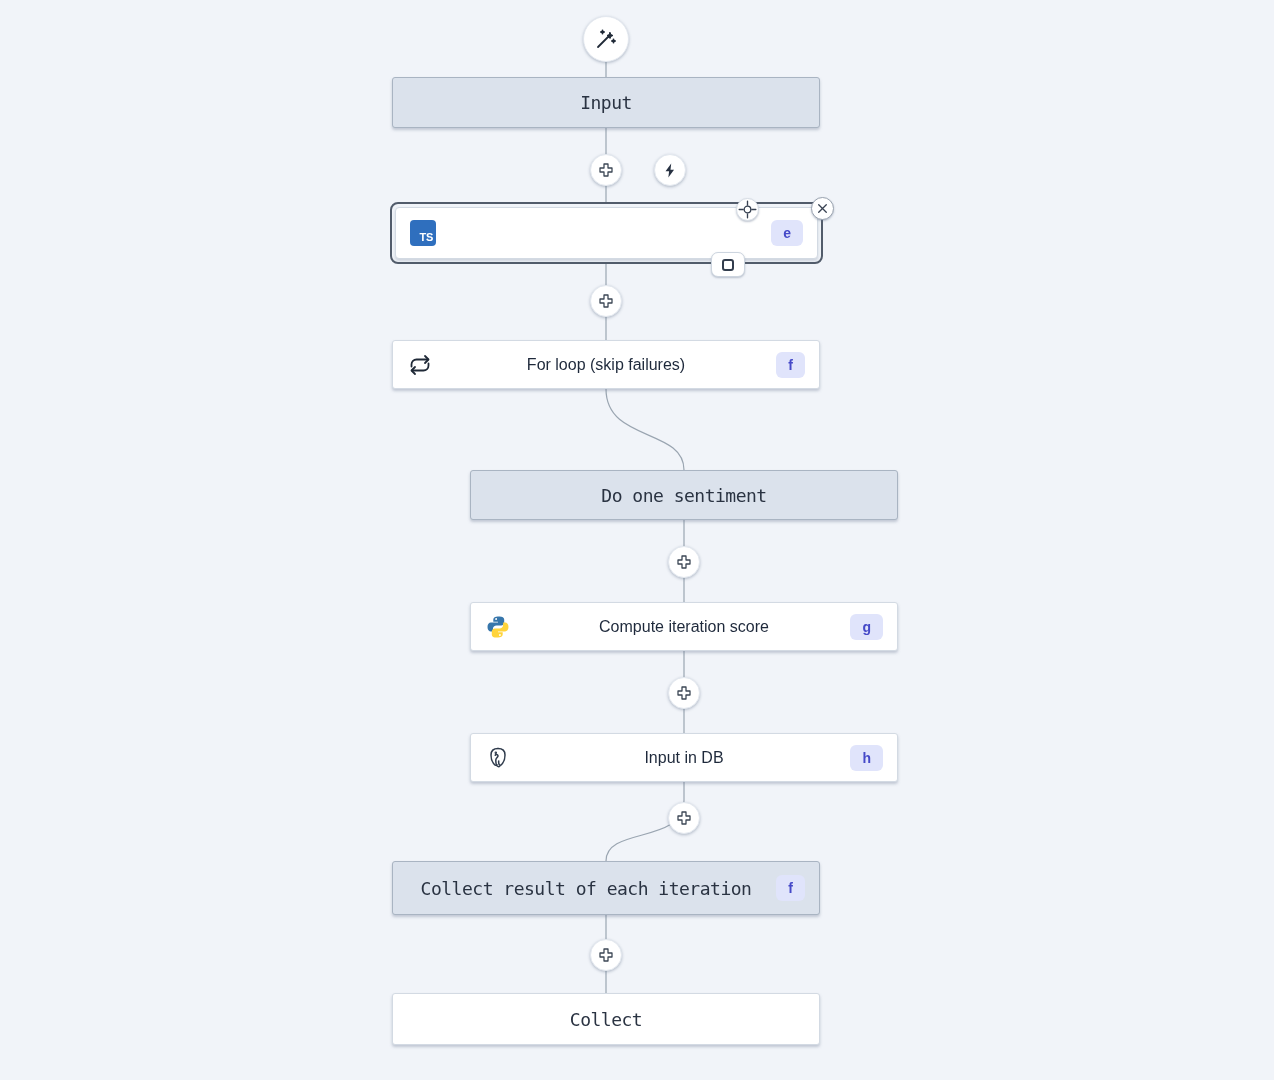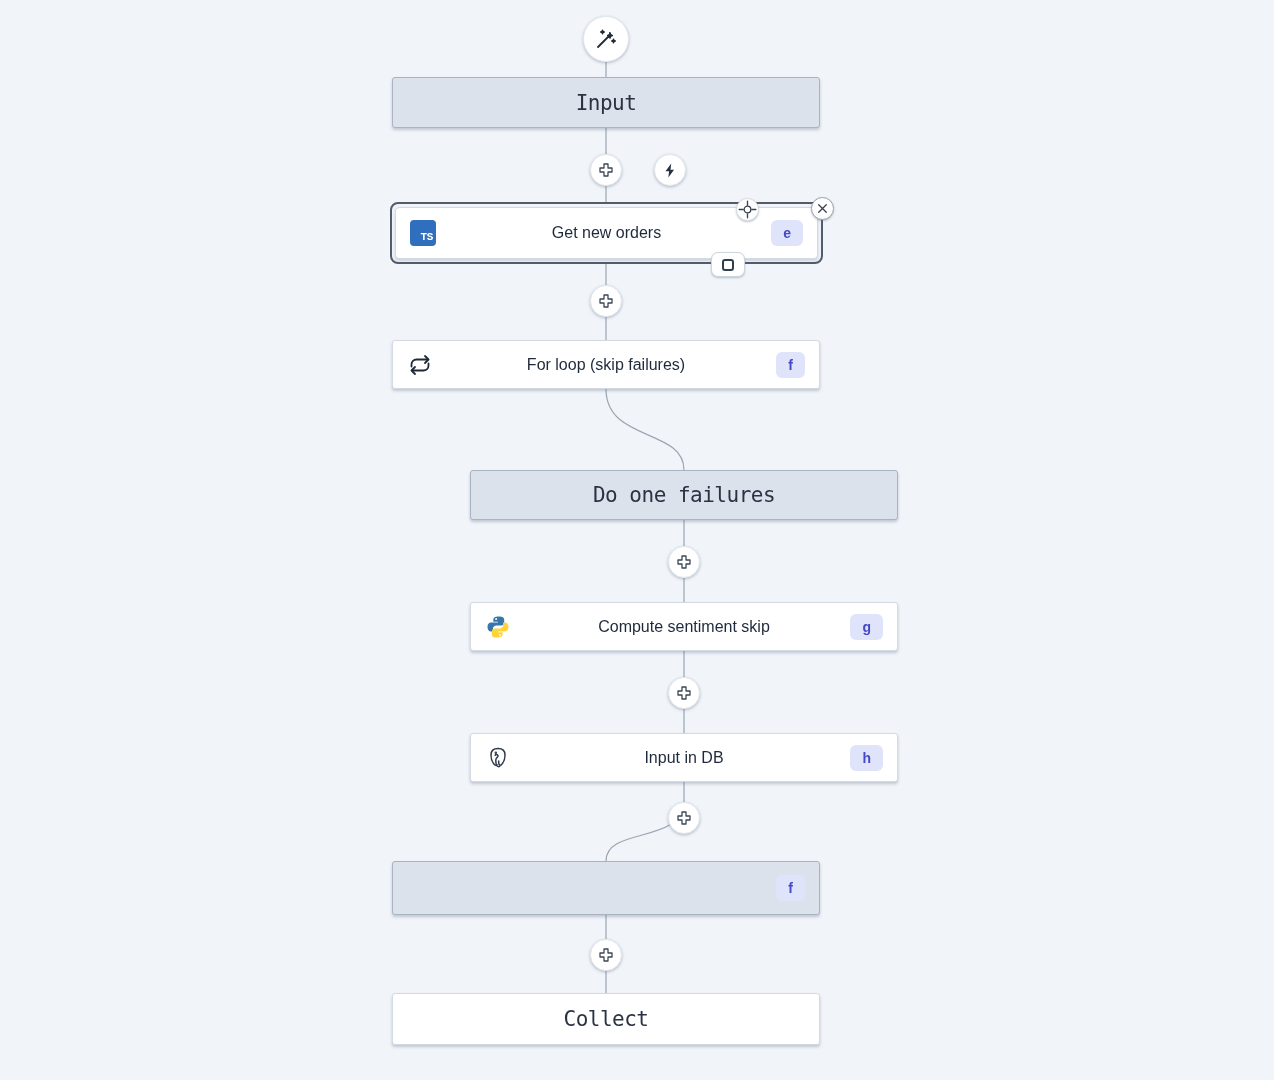--- a/index.html
+++ b/index.html
@@ -28,30 +28,30 @@
     border: 1px solid var(--node-border-gray, #a9b4c2);
   }
   .node.white {
     background: var(--node-fill-white, #ffffff);
     border: 1px solid var(--node-border-white, #d3dae3);
     padding-left: 24px;
   }
   .mono-label {
     position:absolute; left:0; right:0; text-align:center;
     font-family:"DejaVu Sans Mono","Liberation Mono",monospace;
-    font-size:21px; color:#2a3342; letter-spacing:-0.5px;
+    font-size:18px; color:#2a3342; letter-spacing:-0.5px;
   }
   .sans-label {
     position:absolute; left:0; right:0; text-align:center;
     font-size:16px; color:#1e293b;
   }
   .shift-left { padding-right:40px; }
   .node-icon {
     position:absolute; left:13px; top:50%; transform:translateY(-50%);
-    width:28px; height:26px; display:flex; align-items:center; justify-content:center;font-family:Liberation Mono, monospace;
+    width:28px; height:26px; display:flex; align-items:center; justify-content:center;
   }
   .badge {
     position:absolute; right:14px; top:50%; transform:translateY(-50%);
     background: var(--badge-bg, #e0e4fb);
     color: var(--badge-text, #4549c8);
     font-weight:700; font-size:14px;
     padding:5px 12px; border-radius:6px;
     font-family:"Liberation Sans",sans-serif;
   }
 
@@ -155,21 +155,20 @@
     <svg width="17" height="17" viewBox="0 0 24 24">
       <path d="M13 2 L5 13 h5 l-1 9 8-11 h-5 l1-9 z" fill="#273142"></path>
     </svg>
   </button>
 
   <div class="selected-node" style="left:390px; top:202px; width:433px; height:62px;">
     <div class="selected-inner">
       <span class="node-icon">
         <span class="ts-box">TS</span>
       </span>
-      <span class="sans-label">Get new orders</span>
       <span class="badge">e</span>
     </div>
     <button class="mini-circle" style="left:344px; top:-6px;">
       <svg width="19" height="19" viewBox="0 0 24 24" fill="none" stroke="#374151" stroke-width="1.7" stroke-linecap="round">
         <circle cx="12" cy="12" r="4.2"></circle>
         <path d="M12 1.5 v5 M12 17.5 v5 M1.5 12 h5 M17.5 12 h5"></path>
       </svg>
     </button>
     <button class="mini-circle" style="left:419px; top:-7px; border-color:#9aa3b0;">
       <svg width="13" height="13" viewBox="0 0 24 24" fill="none" stroke="#374151" stroke-width="2.4" stroke-linecap="round">
@@ -194,37 +193,37 @@
         <path d="M3.5 13.5 v-2 a5 5 0 0 1 5-5 H20"></path>
         <path d="M7 21 l-3.5-3.5 L7 14"></path>
         <path d="M20.5 10.5 v2 a5 5 0 0 1-5 5 H4"></path>
       </svg>
     </span>
     <span class="sans-label">For loop (skip failures)</span>
     <span class="badge">f</span>
   </div>
 
   <div class="node gray" style="left:470px; top:470px; width:428px; height:50px;">
-    <span class="mono-label">Do one failures</span>
+    <span class="mono-label">Do one sentiment</span>
   </div>
 
   <button class="circle-btn" style="left:668px; top:546px; width:32px; height:32px;">
     <svg width="16" height="16" viewBox="0 0 20 20">
       <polygon points="7.5,2.5 12.5,2.5 12.5,7.5 17.5,7.5 17.5,12.5 12.5,12.5 12.5,17.5 7.5,17.5 7.5,12.5 2.5,12.5 2.5,7.5 7.5,7.5" fill="#ffffff" stroke="#3b4654" stroke-width="1.6" stroke-linejoin="round"></polygon>
     </svg>
   </button>
 
   <div class="node white" style="left:470px; top:602px; width:428px; height:49px;">
     <span class="node-icon">
       <svg width="24" height="24" viewBox="0 0 24 24">
         <path d="M11.9 1.5c-2.6 0-4.6 1-4.6 2.9v2.3h4.7v.8H4.9c-1.9 0-3.4 1.6-3.4 4.4 0 2.9 1.5 4.5 3.4 4.5h2v-2.5c0-2 1.6-3.5 3.6-3.5h4.7c1.7 0 3-1.4 3-3V4.4c0-1.9-2-2.9-4.6-2.9h-1.7zm-1.8 1.6c.5 0 .9.4.9 1s-.4 1-.9 1-.9-.4-.9-1 .4-1 .9-1z" fill="#3776ab"></path>
         <path d="M12.1 22.5c2.6 0 4.6-1 4.6-2.9v-2.3H12v-.8h7.1c1.9 0 3.4-1.6 3.4-4.4 0-2.9-1.5-4.5-3.4-4.5h-2v2.5c0 2-1.6 3.5-3.6 3.5H8.8c-1.7 0-3 1.4-3 3v3.1c0 1.9 2 2.9 4.6 2.9h1.7zm1.8-1.6c-.5 0-.9-.4-.9-1s.4-1 .9-1 .9.4.9 1-.4 1-.9 1z" fill="#ffd43b"></path>
       </svg>
     </span>
-    <span class="sans-label">Compute sentiment skip</span>
+    <span class="sans-label">Compute iteration score</span>
     <span class="badge">g</span>
   </div>
 
   <button class="circle-btn" style="left:668px; top:677px; width:32px; height:32px;">
     <svg width="16" height="16" viewBox="0 0 20 20">
       <polygon points="7.5,2.5 12.5,2.5 12.5,7.5 17.5,7.5 17.5,12.5 12.5,12.5 12.5,17.5 7.5,17.5 7.5,12.5 2.5,12.5 2.5,7.5 7.5,7.5" fill="#ffffff" stroke="#3b4654" stroke-width="1.6" stroke-linejoin="round"></polygon>
     </svg>
   </button>
 
   <div class="node white" style="left:470px; top:733px; width:428px; height:49px;">
@@ -240,20 +239,21 @@
     <span class="badge">h</span>
   </div>
 
   <button class="circle-btn" style="left:668px; top:802px; width:32px; height:32px;">
     <svg width="16" height="16" viewBox="0 0 20 20">
       <polygon points="7.5,2.5 12.5,2.5 12.5,7.5 17.5,7.5 17.5,12.5 12.5,12.5 12.5,17.5 7.5,17.5 7.5,12.5 2.5,12.5 2.5,7.5 7.5,7.5" fill="#ffffff" stroke="#3b4654" stroke-width="1.6" stroke-linejoin="round"></polygon>
     </svg>
   </button>
 
   <div class="node gray" style="left:392px; top:861px; width:428px; height:54px;">
+    <span class="mono-label shift-left">Collect result of each iteration</span>
     <span class="badge">f</span>
   </div>
 
   <button class="circle-btn" style="left:590px; top:939px; width:32px; height:32px;">
     <svg width="16" height="16" viewBox="0 0 20 20">
       <polygon points="7.5,2.5 12.5,2.5 12.5,7.5 17.5,7.5 17.5,12.5 12.5,12.5 12.5,17.5 7.5,17.5 7.5,12.5 2.5,12.5 2.5,7.5 7.5,7.5" fill="#ffffff" stroke="#3b4654" stroke-width="1.6" stroke-linejoin="round"></polygon>
     </svg>
   </button>
 
   <div class="node white" style="left:392px; top:993px; width:428px; height:52px;">

